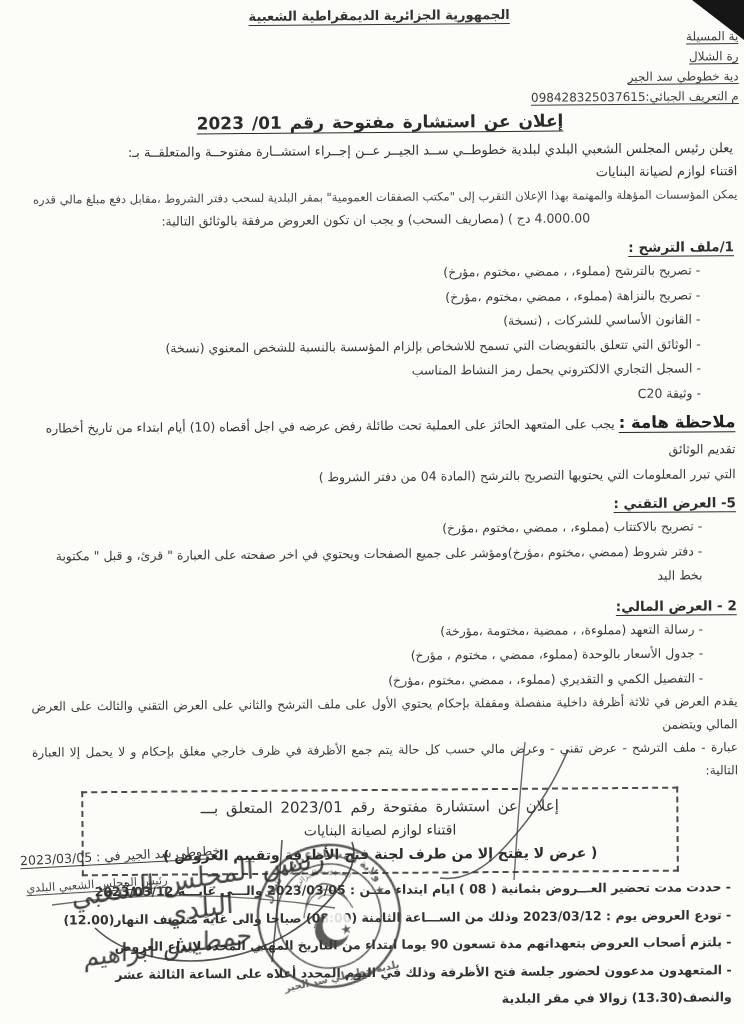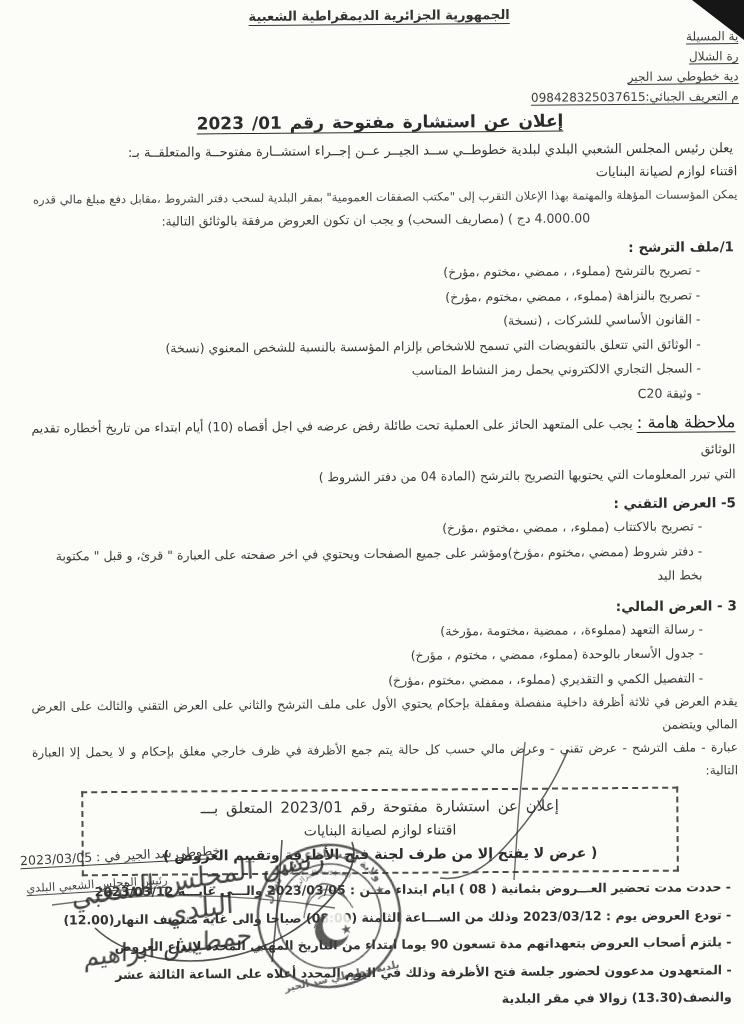--- a/index.html
+++ b/index.html
@@ -41,24 +41,24 @@
     text-align:center; margin-top:3px; font-size:17px; font-weight:700; color:#2c2c2c;
     text-decoration:underline; text-underline-offset:4px; word-spacing:2px;
   }
   .p-line { font-size:13px; line-height:22px; margin-top:8px; text-align:justify; color:#383838; }
   .subject-line { font-size:13px; line-height:24px; text-align:right; margin-right:-4px; color:#3a3a3a; }
   .info-line { font-size:11.5px; line-height:22px; text-align:right; margin-right:-4px; color:#474747; }
   .fee-line { font-size:12.5px; line-height:24px; text-align:center; padding:0 120px 0 110px; color:#3e3e3e; }
   .sec-head {
     font-size:13.5px; font-weight:700; color:#2e2e2e; line-height:24px; margin-top:5px;
   }
-  .sec-head span { text-underline-offset:4px; }
+  .sec-head span { text-decoration:underline; text-underline-offset:4px; }
   .doc-item { font-size:12.5px; line-height:24.5px; padding-right:34px; color:#3c3c3c; }
   .note-line1 { margin-top:4px; line-height:26px; font-size:12.5px; color:#383838; }
-  .note-label { font-size:16.5px; font-weight:400; color:#222; text-decoration:underline; text-underline-offset:4px; }
+  .note-label { font-size:16.5px; font-weight:700; color:#222; text-decoration:underline; text-underline-offset:4px; }
   .note-line2 { font-size:12.5px; line-height:23px; color:#3c3c3c; }
   .env-line { font-size:12.2px; line-height:23px; color:#3c3c3c; text-align:justify; }
   .env-box {
     width:597px; margin:4px 60px 2px auto;
     border:2px dashed #4c4c4c;
     padding:4px 10px 6px;
     text-align:center; background:transparent;
   }
   .box-l1 { font-size:15px; line-height:24px; color:#333; word-spacing:3px; }
   .box-l2 { font-size:14px; line-height:23px; color:#333; }
@@ -131,21 +131,21 @@
     <div class="note-line1">
       <span class="note-label">ملاحظة هامة :</span>
       <span>يجب على المتعهد الحائز على العملية  تحت طائلة رفض عرضه في اجل أقصاه (10) أيام ابتداء من تاريخ أخطاره تقديم الوثائق</span>
     </div>
     <div class="note-line2">التي تبرر المعلومات التي يحتويها التصريح بالترشح (المادة 04 من دفتر الشروط )</div>
 
     <div class="sec-head"><span>5- العرض التقني :</span></div>
     <div class="doc-item">- تصريح بالاكتتاب (مملوء، ، ممضي ،مختوم ،مؤرخ)</div>
     <div class="doc-item">- دفتر شروط (ممضي ،مختوم ،مؤرخ)ومؤشر على جميع الصفحات ويحتوي في اخر صفحته على العبارة " قرئ، و قبل " مكتوبة بخط اليد</div>
 
-    <div class="sec-head"><span>3 - العرض المالي:</span></div>
+    <div class="sec-head"><span>2 - العرض المالي:</span></div>
     <div class="doc-item">- رسالة التعهد (مملوءة، ، ممضية ،مختومة ،مؤرخة)</div>
     <div class="doc-item">- جدول الأسعار بالوحدة (مملوء، ممضي ، مختوم ، مؤرخ)</div>
     <div class="doc-item">- التفصيل الكمي و التقديري (مملوء، ، ممضي ،مختوم ،مؤرخ)</div>
 
     <div class="env-line">يقدم العرض في ثلاثة أظرفة داخلية منفصلة ومقفلة بإحكام يحتوي الأول على ملف الترشح والثاني على العرض التقني والثالث على العرض المالي ويتضمن</div>
     <div class="env-line">عبارة - ملف الترشح - عرض تقني - وعرض مالي حسب كل حالة يتم جمع الأظرفة في ظرف خارجي مغلق بإحكام و لا يحمل إلا العبارة التالية:</div>
 
     <div class="env-box">
       <div class="box-l1">إعلان عن  استشارة مفتوحة  رقم 2023/01 المتعلق بـــ</div>
       <div class="box-l2">اقتناء لوازم لصيانة البنايات</div>

